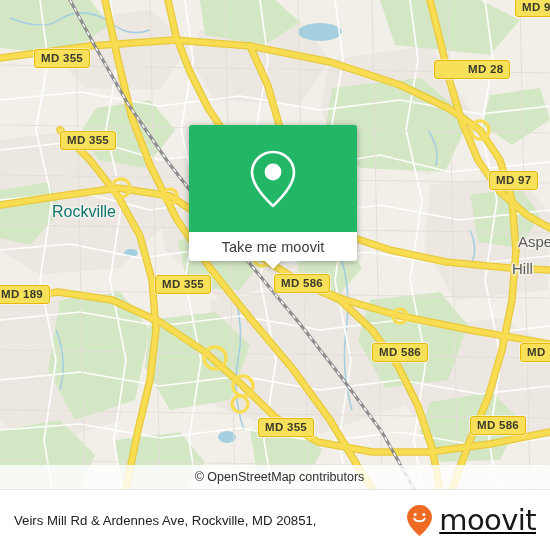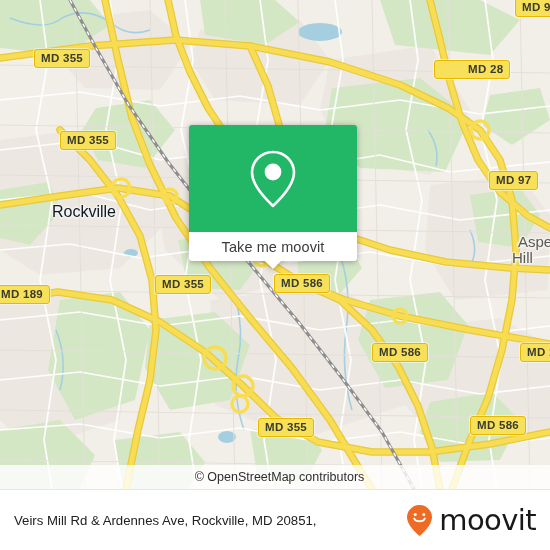--- a/index.html
+++ b/index.html
@@ -36,21 +36,21 @@
     position:absolute;
     color:#5a5a55;
     font-size:15px;
     white-space:nowrap;
     text-shadow:
       1.5px 0 1.5px #f5f3ee,-1.5px 0 1.5px #f5f3ee,
       0 1.5px 1.5px #f5f3ee,0 -1.5px 1.5px #f5f3ee,
       1px 1px 1.5px #f5f3ee,-1px -1px 1.5px #f5f3ee;
     font-family:"Liberation Sans","DejaVu Sans",sans-serif;
   }
-  .place-label.big{font-size:16px;color:#0f172a;}
+  .place-label.big{font-size:16px;color:#0f766e;}
 
   
   #popup-card{
     position:absolute;left:189px;top:125px;width:168px;
     filter:drop-shadow(0 1px 3px rgba(0,0,0,.33));
   }
   #popup-green{
     height:107px;width:100%;
     background:#22b767;
     border-radius:3px 3px 0 0;
@@ -94,21 +94,21 @@
     display:flex;align-items:center;justify-content:space-between;
     box-sizing:border-box;padding:0 14px 0 14px;
     border-top:1px solid #e6e6e6;
   }
   #address-block{
     font-size:13.2px;color:#222;line-height:19px;max-width:395px;
     font-family:"Liberation Sans","DejaVu Sans",sans-serif;
   }
   #address-line1{display:block;}
   #address-line2{display:block;}
-  #brand{display:flex;align-items:center;gap:5px;}
+  #brand{display:flex;align-items:center;gap:5px;text-decoration:underline;}
   #brand-wordmark{
     font-size:29px;color:#18181a;letter-spacing:-.6px;
     font-family:"DejaVu Sans","Liberation Sans",sans-serif;
     font-weight:500;
     margin-left:1px;
   }
 </style>
 </head>
 <body>
 
@@ -240,21 +240,21 @@
       <g stroke="#8e8e8e" fill="none" stroke-width="3.2" stroke-linecap="round">
         <path d="M70,0 L96,48 L128,104 L168,162 L210,216 L255,270 L300,324 L342,378 L382,432 L414,489"></path>
       </g>
       <g stroke="#ffffff" fill="none" stroke-width="1.4" stroke-dasharray="4 5">
         <path d="M70,0 L96,48 L128,104 L168,162 L210,216 L255,270 L300,324 L342,378 L382,432 L414,489"></path>
       </g>
     </svg>
 
     <div class="place-label big" style="left:52px;top:203px;">Rockville</div>
     <div class="place-label" style="left:518px;top:233px;">Aspen</div>
-    <div class="place-label" style="left:512px;top:249px;">Hill</div>
+    <div class="place-label" style="left:512px;top:260px;">Hill</div>
 
     <div class="shield" style="left:34px;top:49px;">MD 355</div>
     <div class="shield" style="left:434px;top:60px;padding-left:33px;">MD 28</div>
     <div class="shield" style="left:515px;top:-2px;">MD 97</div>
     <div class="shield" style="left:60px;top:131px;">MD 355</div>
     <div class="shield" style="left:489px;top:171px;">MD 97</div>
     <div class="shield" style="left:-6px;top:285px;">MD 189</div>
     <div class="shield" style="left:155px;top:275px;">MD 355</div>
     <div class="shield" style="left:274px;top:274px;">MD 586</div>
     <div class="shield" style="left:372px;top:343px;">MD 586</div>

